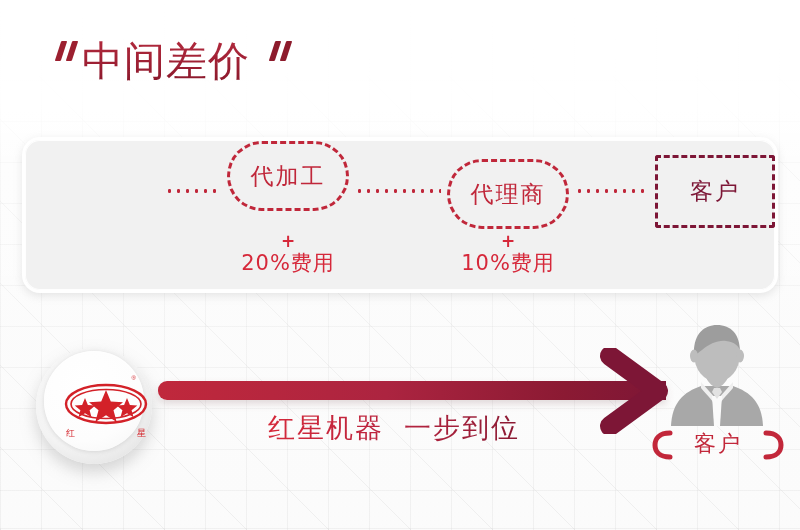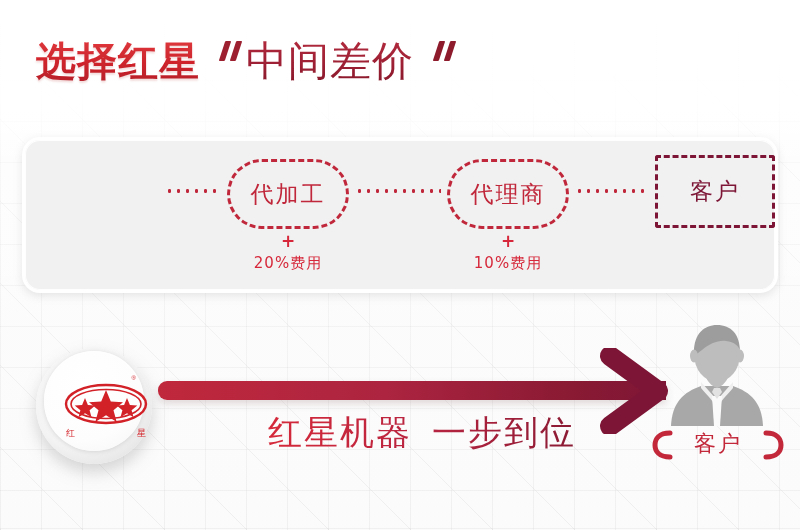--- a/index.html
+++ b/index.html
@@ -82,39 +82,39 @@
   }
   .node.rect{
     border:3px dashed #c0273a;border-radius:3px;
   }
   .node.pill{
     border:3px dashed #c0273a;border-radius:40px;
   }
   .node.dark{border-color:#7d1636;color:#7d1636;}
 
   .n1{left:13px;top:15px;width:120px;height:73px;}
-  .n2{left:202px;top:19px;width:122px;height:70px;}
+  .n2{left:202px;top:1px;width:122px;height:70px;}
   .n3{left:422px;top:19px;width:122px;height:70px;}
   .n4{left:630px;top:15px;width:120px;height:73px;}
 
   .dots{
     position:absolute;height:4px;top:49px;
     background-image:radial-gradient(circle, #c0273a 0 1.7px, transparent 2px);
     background-size:9px 4px;background-repeat:repeat-x;
   }
   .d1{left:140px;width:56px;}
   .d2{left:330px;width:86px;}
   .d3{left:550px;width:74px;}
 
   .fee{
     position:absolute;text-align:center;width:150px;color:#d6283a;
     font-family:"DejaVu Sans","Liberation Sans",sans-serif;
   }
   .fee .plus{font-size:17px;line-height:18px;font-weight:bold;}
-  .fee .amt{font-size:15px;line-height:26px;letter-spacing:1px;}
+  .fee .amt{font-size:21px;line-height:26px;letter-spacing:1px;}
   .f1{left:188px;top:92px;}
   .f2{left:408px;top:92px;}
 
   
   .badge-wrap{position:absolute;left:32px;top:340px;width:124px;height:124px;}
   .badge-shadow{
     position:absolute;left:4px;top:8px;width:116px;height:116px;border-radius:50%;
     background:radial-gradient(circle at 42% 38%, #fdfdfd 0%, #f3f3f3 58%, #e3e3e3 82%, #d7d7d7 100%);
     box-shadow:0 8px 16px rgba(140,140,140,.35);
   }
@@ -134,21 +134,21 @@
   
   .arrow-bar{
     position:absolute;left:158px;top:381px;width:508px;height:19px;
     border-radius:9px 0 0 9px;
     background:linear-gradient(90deg,#c0283c 0%,#ac2440 45%,#8b1a33 80%,#7d1636 100%);
     box-shadow:0 4px 7px rgba(150,120,125,.25);
   }
   .arrow-head{position:absolute;left:596px;top:348px;width:80px;height:86px;}
   .tagline{
     position:absolute;left:268px;top:410px;height:40px;
-    font-size:34px;letter-spacing:2px;white-space:nowrap;
+    font-size:27px;letter-spacing:2px;white-space:nowrap;
     font-family:"DejaVu Sans","Liberation Sans",sans-serif;
     background:linear-gradient(90deg,#d5293a 0%,#b52440 55%,#8a1a33 100%);
     -webkit-background-clip:text;background-clip:text;
     -webkit-text-fill-color:transparent;color:transparent;
   }
 
   
   .person{position:absolute;left:668px;top:322px;width:98px;height:104px;}
   .cust-label{
     position:absolute;left:648px;top:427px;width:140px;height:34px;
@@ -165,21 +165,20 @@
 </head>
 <body>
 
 <div id="stage">
 
   <div class="bg-grid"></div>
   <div class="bg-diag"></div>
   <div class="bg-fade"></div>
 
   <div class="headline">
-    <span class="hl-a">选择红星</span>
     <span class="hl-gap"></span>
     <span class="quote">
         <i class="q1"></i>
         <i class="q2"></i>
       </span>
     <span class="hl-b">中间差价</span>
     <span class="hl-gap"></span>
     <span class="quote dark">
         <i class="q1"></i>
         <i class="q2"></i>

